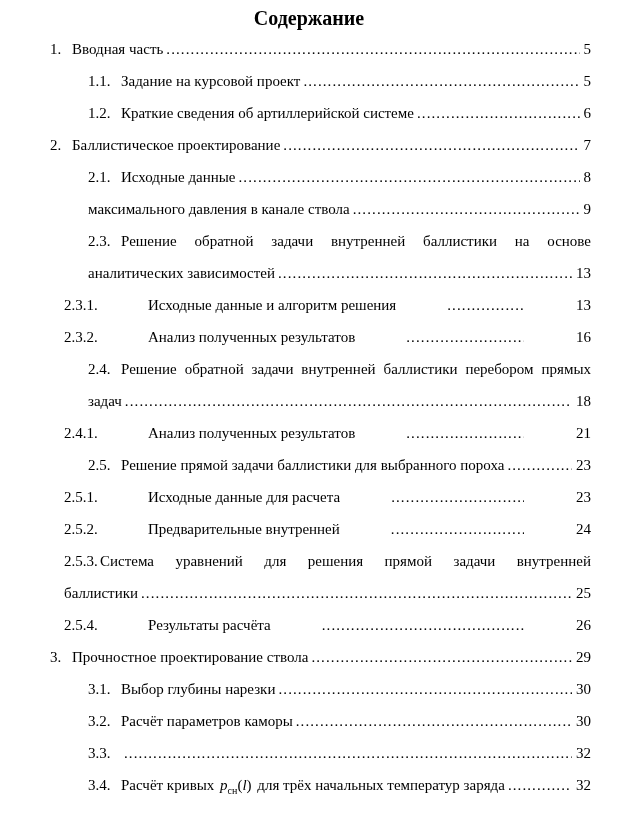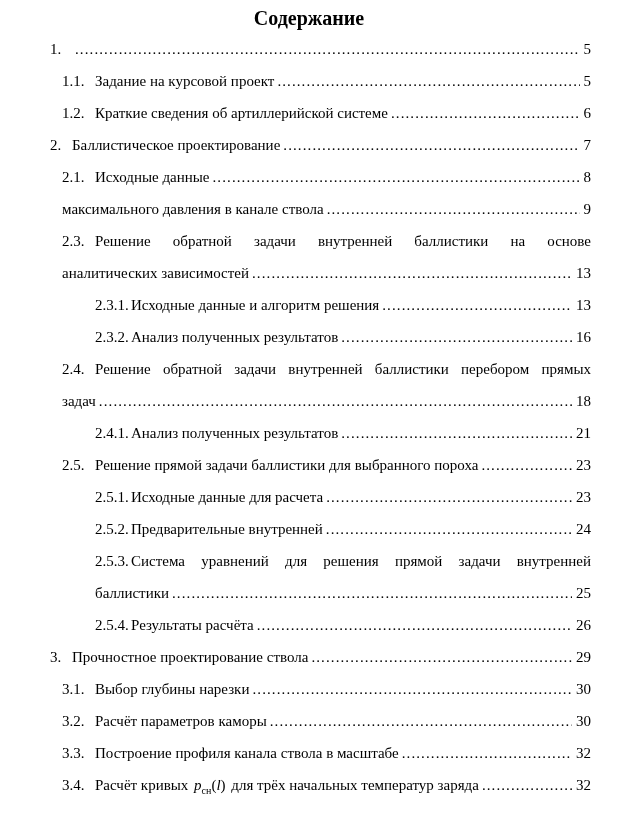--- a/index.html
+++ b/index.html
@@ -18,22 +18,22 @@
     font-weight: bold;
     font-size: 20px;
     line-height: 28px;
     margin-bottom: 1px;
   }
   .entry {
     line-height: 32px;
     padding-right: 27px;
   }
   .l1 { padding-left: 50px; }
-  .l2 { padding-left: 62px; }
-  .l3 { padding-left: 95px; }
+  .l2 { padding-left: 88px; }
+  .l3 { padding-left: 64px; gap: 48px; }
   .row { display: flex; align-items: baseline; }
   .num { flex: 0 0 auto; }
   .l1 .num { min-width: 22px; }
   .l2 .num { min-width: 33px; }
   .l3 .num { min-width: 36px; }
   .ttl { flex: 0 1 auto; }
   .dots {
     flex: 1 1 10px;
     min-width: 10px;
     overflow: hidden;
@@ -62,20 +62,21 @@
 </style>
 </head>
 <body>
 
 <div class="doc">
 
   <h1 class="page-title">Содержание</h1>
 
   <div class="entry l1 row">
     <span class="num">1.</span>
+    <span class="ttl">Вводная часть</span>
     <span class="dots"></span>
     <span class="pg">5</span>
   </div>
 
   <div class="entry l2 row">
     <span class="num">1.1.</span>
     <span class="ttl">Задание на курсовой проект</span>
     <span class="dots"></span>
     <span class="pg">5</span>
   </div>
@@ -210,21 +211,20 @@
 
   <div class="entry l2 row">
     <span class="num">3.2.</span>
     <span class="ttl">Расчёт параметров каморы</span>
     <span class="dots"></span>
     <span class="pg">30</span>
   </div>
 
   <div class="entry l2 row">
     <span class="num">3.3.</span>
-    <span class="ttl">Построение профиля канала ствола в масштабе</span>
     <span class="dots"></span>
     <span class="pg">32</span>
   </div>
 
   <div class="entry l2 row">
     <span class="num">3.4.</span>
     <span class="ttl">
       <span>Расчёт кривых</span>
       <span class="math"><span class="mvar">p</span><sub>сн</sub><span>(</span><span class="mvar">l</span><span>)</span></span>
       <span>для трёх начальных температур заряда</span>

